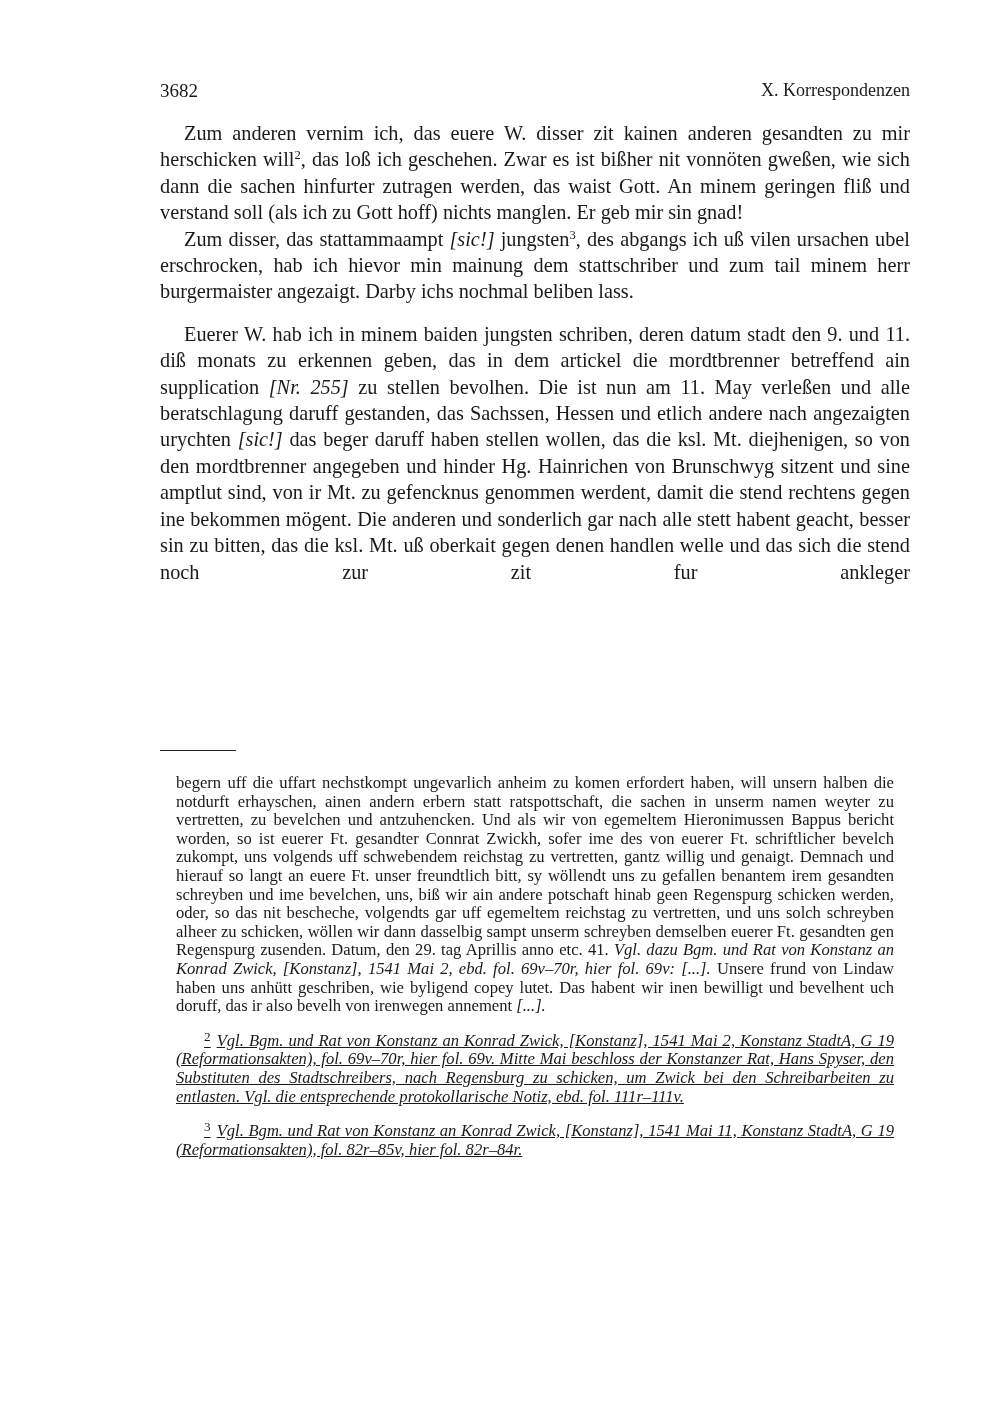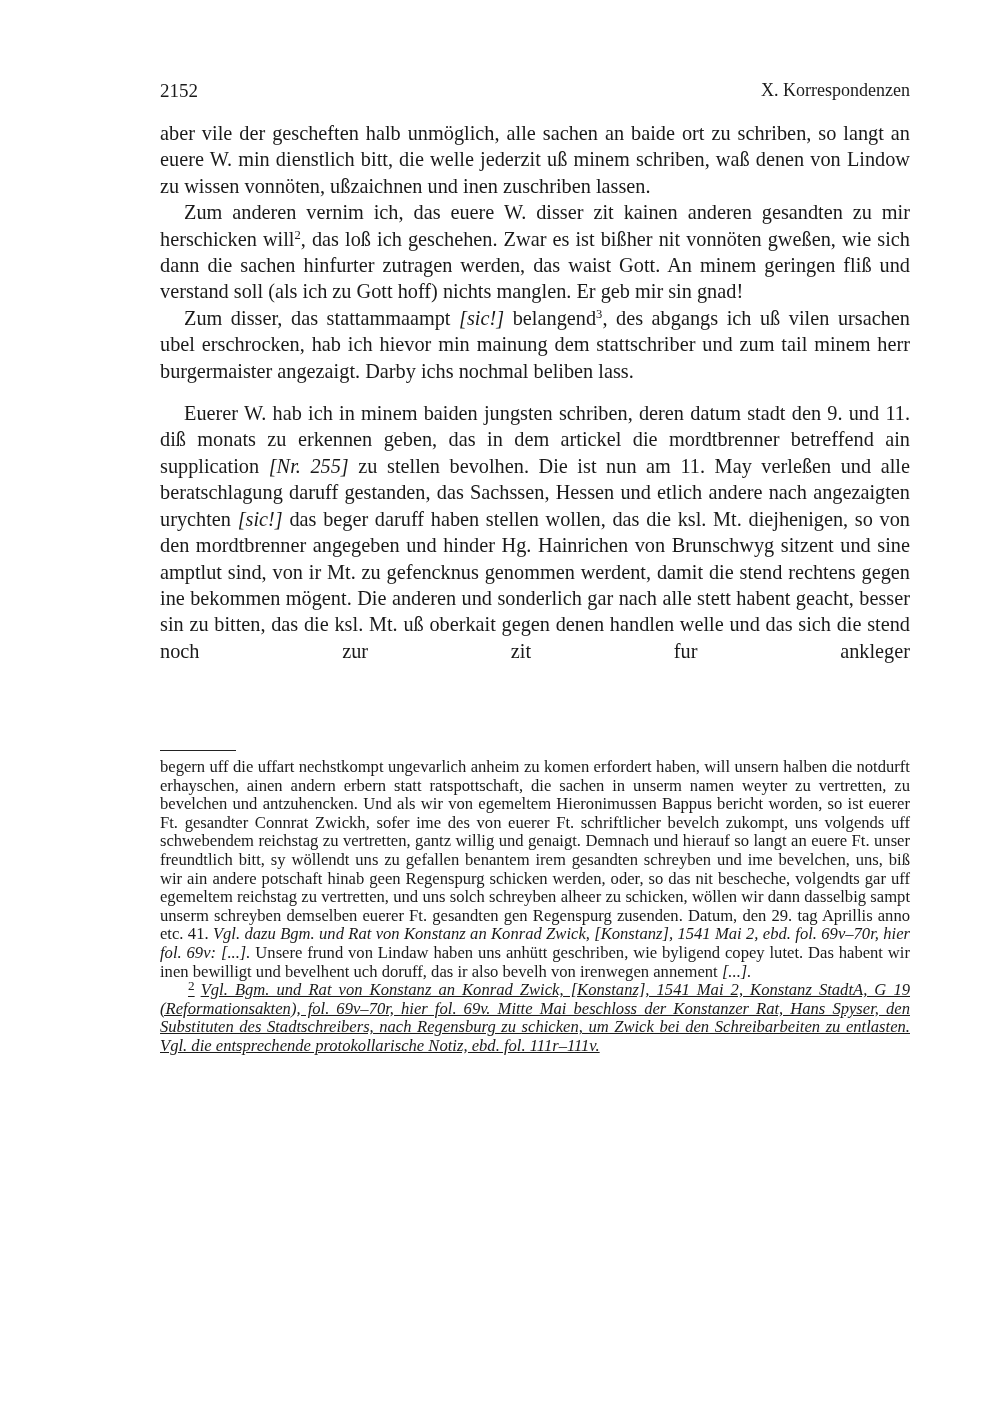--- a/index.html
+++ b/index.html
@@ -9,40 +9,40 @@
   .page-number { position: absolute; left: 0; top: 0; }
   .section-title { position: absolute; left: 0; width: 750px; text-align: right; top: 0; font-size: 18px; }
   .main-text { position: absolute; top: 120px; left: 0; width: 750px; font-size: 20.3px; line-height: 26.4px; }
   .main-text p { margin: 0; text-align: justify; }
   .main-text p.indent { text-indent: 24px; }
   .main-text p.last { text-align-last: justify; margin-top: 16px; }
   .main-text i { font-style: italic; }
   sup { font-size: 0.62em; line-height: 0; vertical-align: 0.55em; }
   .footnote-rule { position: absolute; top: 750px; left: 0; width: 76px; height: 1px; background: #222; }
   .footnotes { position: absolute; top: 758px; left: 0; width: 750px; font-size: 16.6px; line-height: 18.6px; }
-  .footnotes p { margin: 0; text-align: justify; }
+  .footnotes p { margin: 16px; text-align: justify; }
   .footnotes p.note { text-indent: 28px; text-decoration: underline; }
   .fn-marker { font-size: 0.8em; vertical-align: 0.35em; line-height: 0; margin-right: 6px; }
   .it { font-style: italic; }
 </style>
 </head>
 <body>
 
 <div class="page">
   <div class="running-head">
-    <span class="page-number">2152</span>
+    <span class="page-number">3682</span>
     <span class="section-title">X. Korrespondenzen</span>
   </div>
 
   <div class="main-text">
-    <p>aber vile der gescheften halb unmöglich, alle sachen an baide ort zu schriben, so langt an euere W. min dienstlich bitt, die welle jederzit uß minem schriben, waß denen von Lindow zu wissen vonnöten, ußzaichnen und inen zuschriben lassen.</p>
     <p class="indent"><span>Zum anderen vernim ich, das euere W. disser zit kainen anderen gesandten zu mir herschicken will</span><sup>2</sup><span>, das loß ich geschehen. Zwar es ist bißher nit vonnöten gweßen, wie sich dann die sachen hinfurter zutragen werden, das waist Gott. An minem geringen fliß und verstand soll (als ich zu Gott hoff) nichts manglen. Er geb mir sin gnad!</span></p>
-    <p class="indent"><span>Zum disser, das stattammaampt </span><i>[sic!]</i><span> belangend</span><sup>3</sup><span>, des abgangs ich uß vilen ursachen ubel erschrocken, hab ich hievor min mainung dem stattschriber und zum tail minem herr burgermaister angezaigt. Darby ichs nochmal beliben lass.</span></p>
+    <p class="indent"><span>Zum disser, das stattammaampt </span><i>[sic!]</i><span> jungsten</span><sup>3</sup><span>, des abgangs ich uß vilen ursachen ubel erschrocken, hab ich hievor min mainung dem stattschriber und zum tail minem herr burgermaister angezaigt. Darby ichs nochmal beliben lass.</span></p>
     <p class="indent last"><span>Euerer W. hab ich in minem baiden jungsten schriben, deren datum stadt den 9. und 11. diß monats zu erkennen geben, das in dem artickel die mordtbrenner betreffend ain supplication </span><i>[Nr. 255]</i><span> zu stellen bevolhen. Die ist nun am 11. May verleßen und alle beratschlagung daruff gestanden, das Sachssen, Hessen und etlich andere nach angezaigten urychten </span><i>[sic!]</i><span> das beger daruff haben stellen wollen, das die ksl. Mt. diejhenigen, so von den mordtbrenner angegeben und hinder Hg. Hainrichen von Brunschwyg sitzent und sine amptlut sind, von ir Mt. zu gefencknus genommen werdent, damit die stend rechtens gegen ine bekommen mögent. Die anderen und sonderlich gar nach alle stett habent geacht, besser sin zu bitten, das die ksl. Mt. uß oberkait gegen denen handlen welle und das sich die stend noch zur zit fur ankleger</span></p>
   </div>
 
   <div class="footnote-rule"></div>
 
   <div class="footnotes">
     <p><span>begern uff die uffart nechstkompt ungevarlich anheim zu komen erfordert haben, will unsern halben die notdurft erhayschen, ainen andern erbern statt ratspottschaft, die sachen in unserm namen weyter zu vertretten, zu bevelchen und antzuhencken. Und als wir von egemeltem Hieronimussen Bappus bericht worden, so ist euerer Ft. gesandter Connrat Zwickh, sofer ime des von euerer Ft. schriftlicher bevelch zukompt, uns volgends uff schwebendem reichstag zu vertretten, gantz willig und genaigt. Demnach und hierauf so langt an euere Ft. unser freundtlich bitt, sy wöllendt uns zu gefallen benantem irem gesandten schreyben und ime bevelchen, uns, biß wir ain andere potschaft hinab geen Regenspurg schicken werden, oder, so das nit bescheche, volgendts gar uff egemeltem reichstag zu vertretten, und uns solch schreyben alheer zu schicken, wöllen wir dann dasselbig sampt unserm schreyben demselben euerer Ft. gesandten gen Regenspurg zusenden. Datum, den 29. tag Aprillis anno etc. 41. </span><span class="it">Vgl. dazu Bgm. und Rat von Konstanz an Konrad Zwick, [Konstanz], 1541 Mai 2, ebd. fol. 69v–70r, hier fol. 69v: [...].</span><span> Unsere frund von Lindaw haben uns anhütt geschriben, wie byligend copey lutet. Das habent wir inen bewilligt und bevelhent uch doruff, das ir also bevelh von irenwegen annement </span><span class="it">[...].</span></p>
     <p class="note"><span class="fn-marker">2</span><span class="it">Vgl. Bgm. und Rat von Konstanz an Konrad Zwick, [Konstanz], 1541 Mai 2, Konstanz StadtA, G 19 (Reformationsakten), fol. 69v–70r, hier fol. 69v. Mitte Mai beschloss der Konstanzer Rat, Hans Spyser, den Substituten des Stadtschreibers, nach Regensburg zu schicken, um Zwick bei den Schreibarbeiten zu entlasten. Vgl. die entsprechende protokollarische Notiz, ebd. fol. 111r–111v.</span></p>
+    <p class="note"><span class="fn-marker">3</span><span class="it">Vgl. Bgm. und Rat von Konstanz an Konrad Zwick, [Konstanz], 1541 Mai 11, Konstanz StadtA, G 19 (Reformationsakten), fol. 82r–85v, hier fol. 82r–84r.</span></p>
   </div>
 </div>
 
 </body></html>

